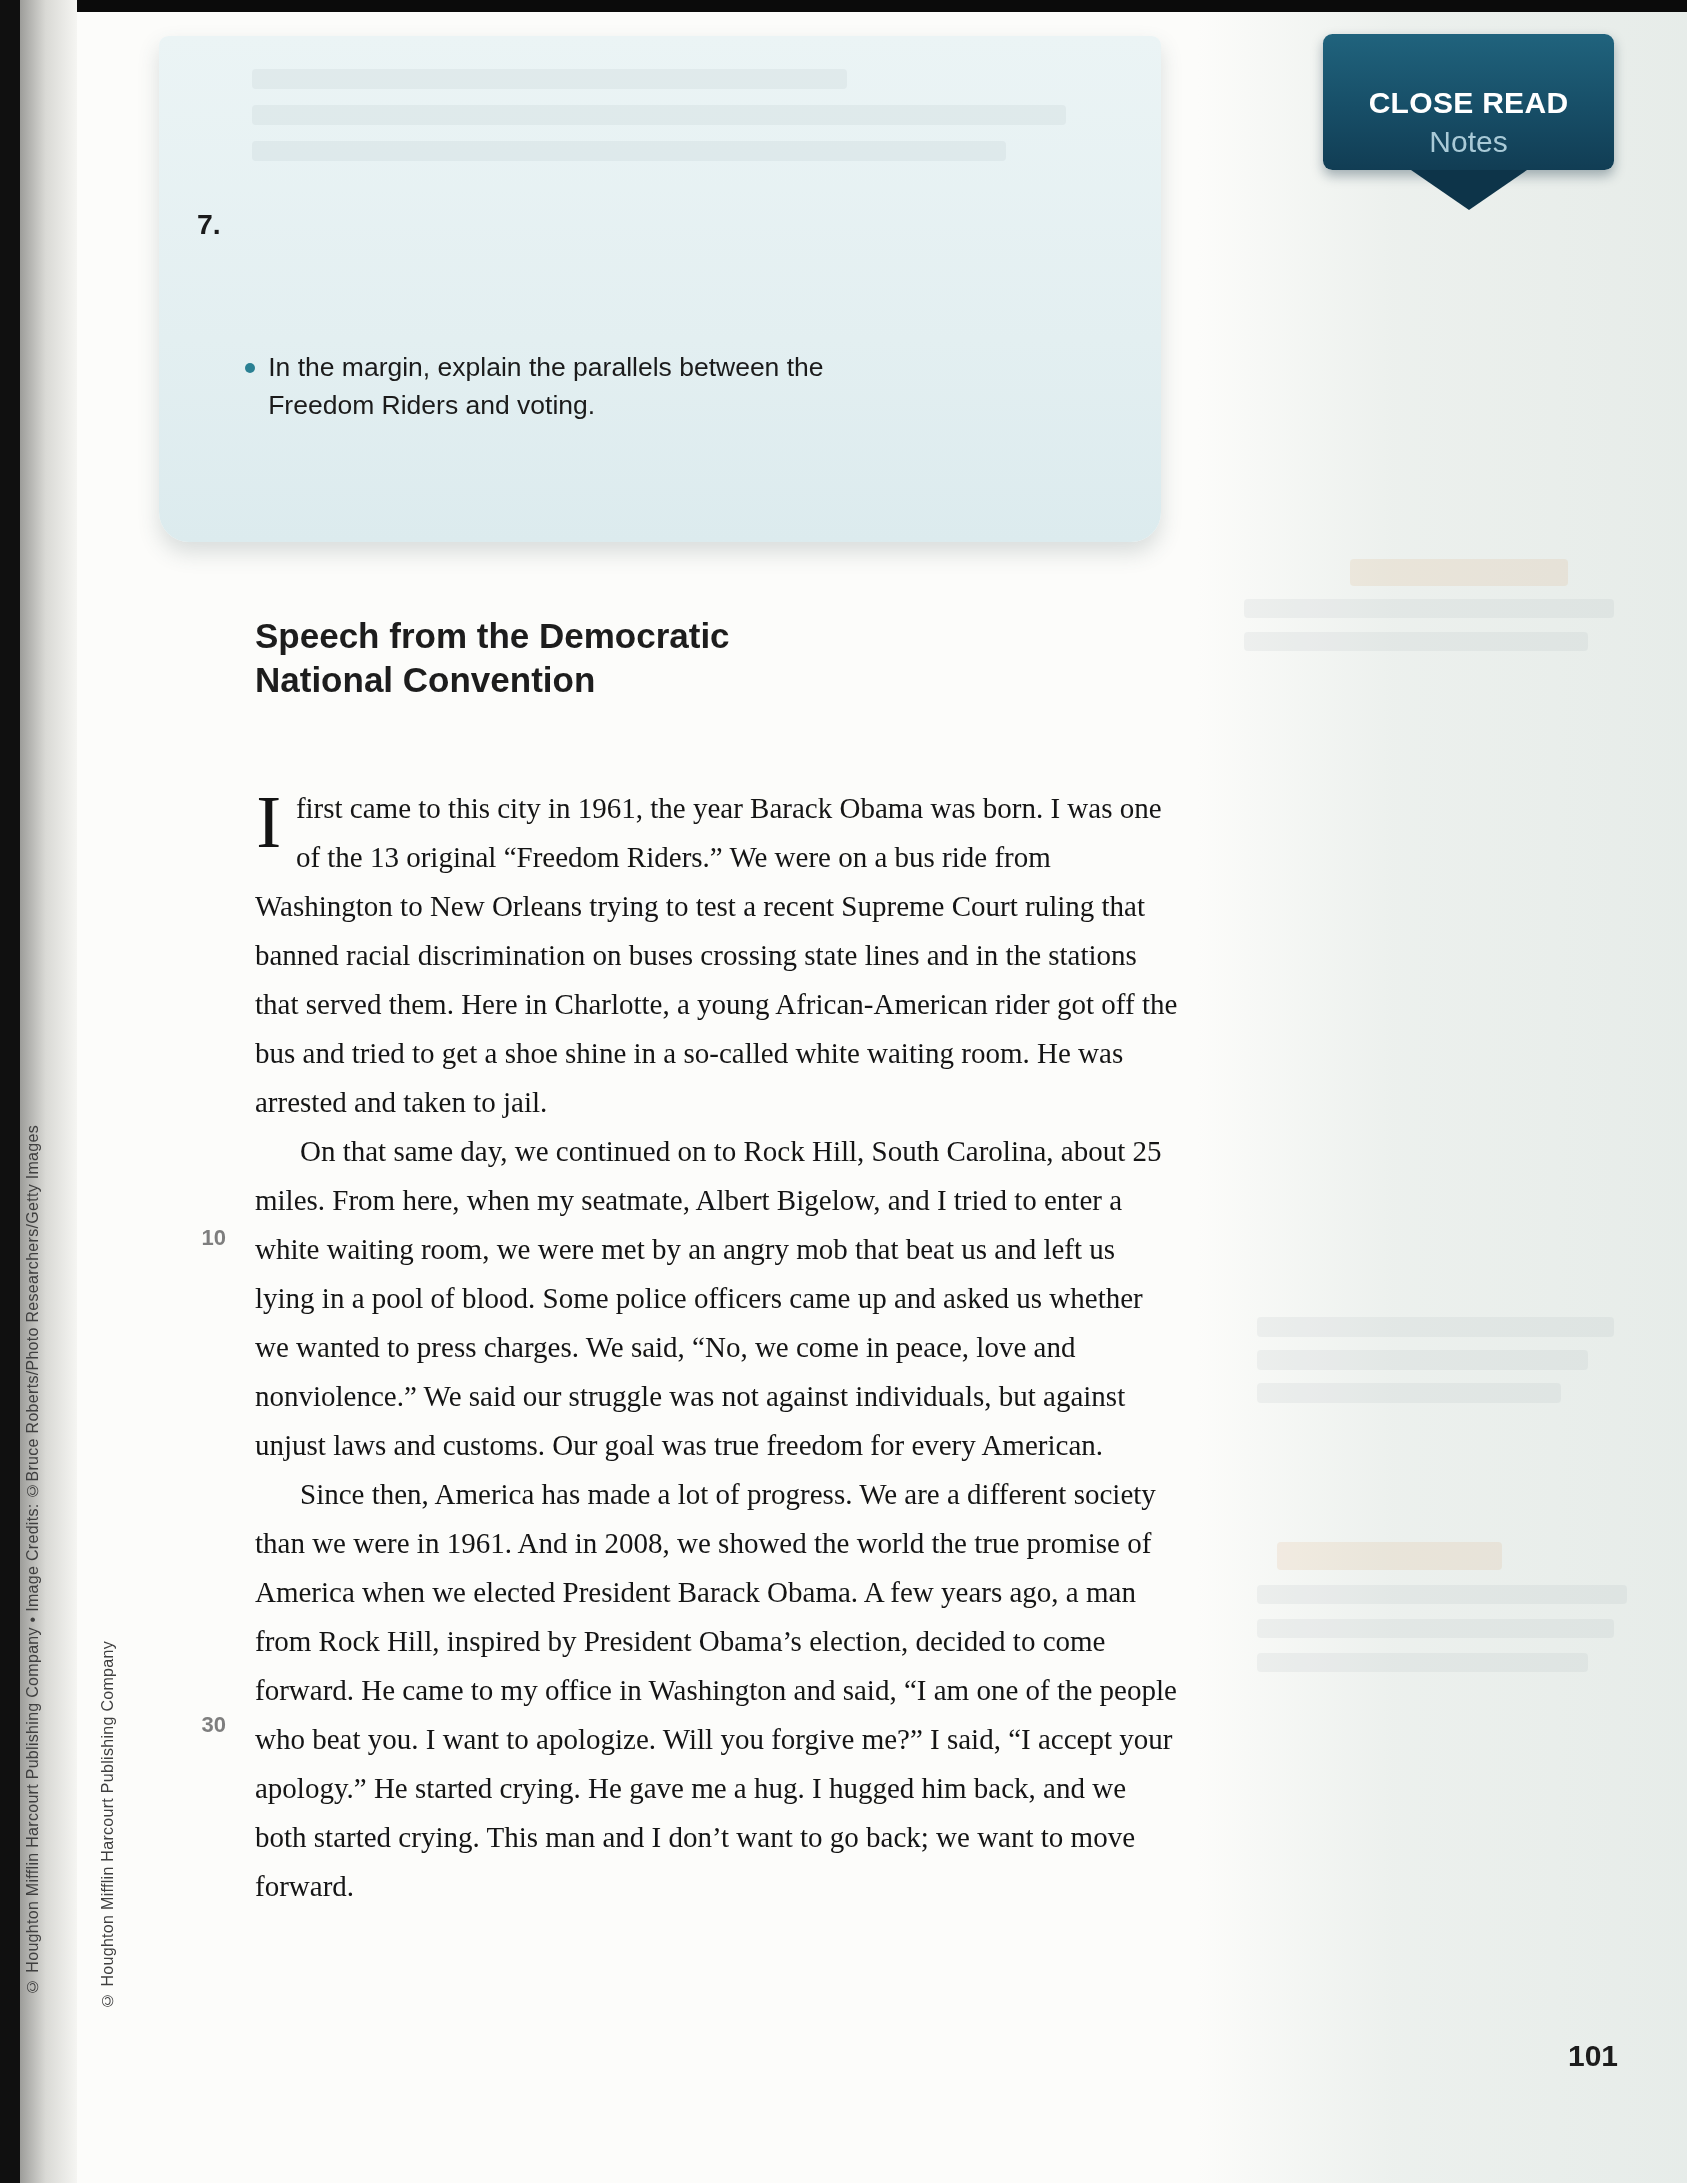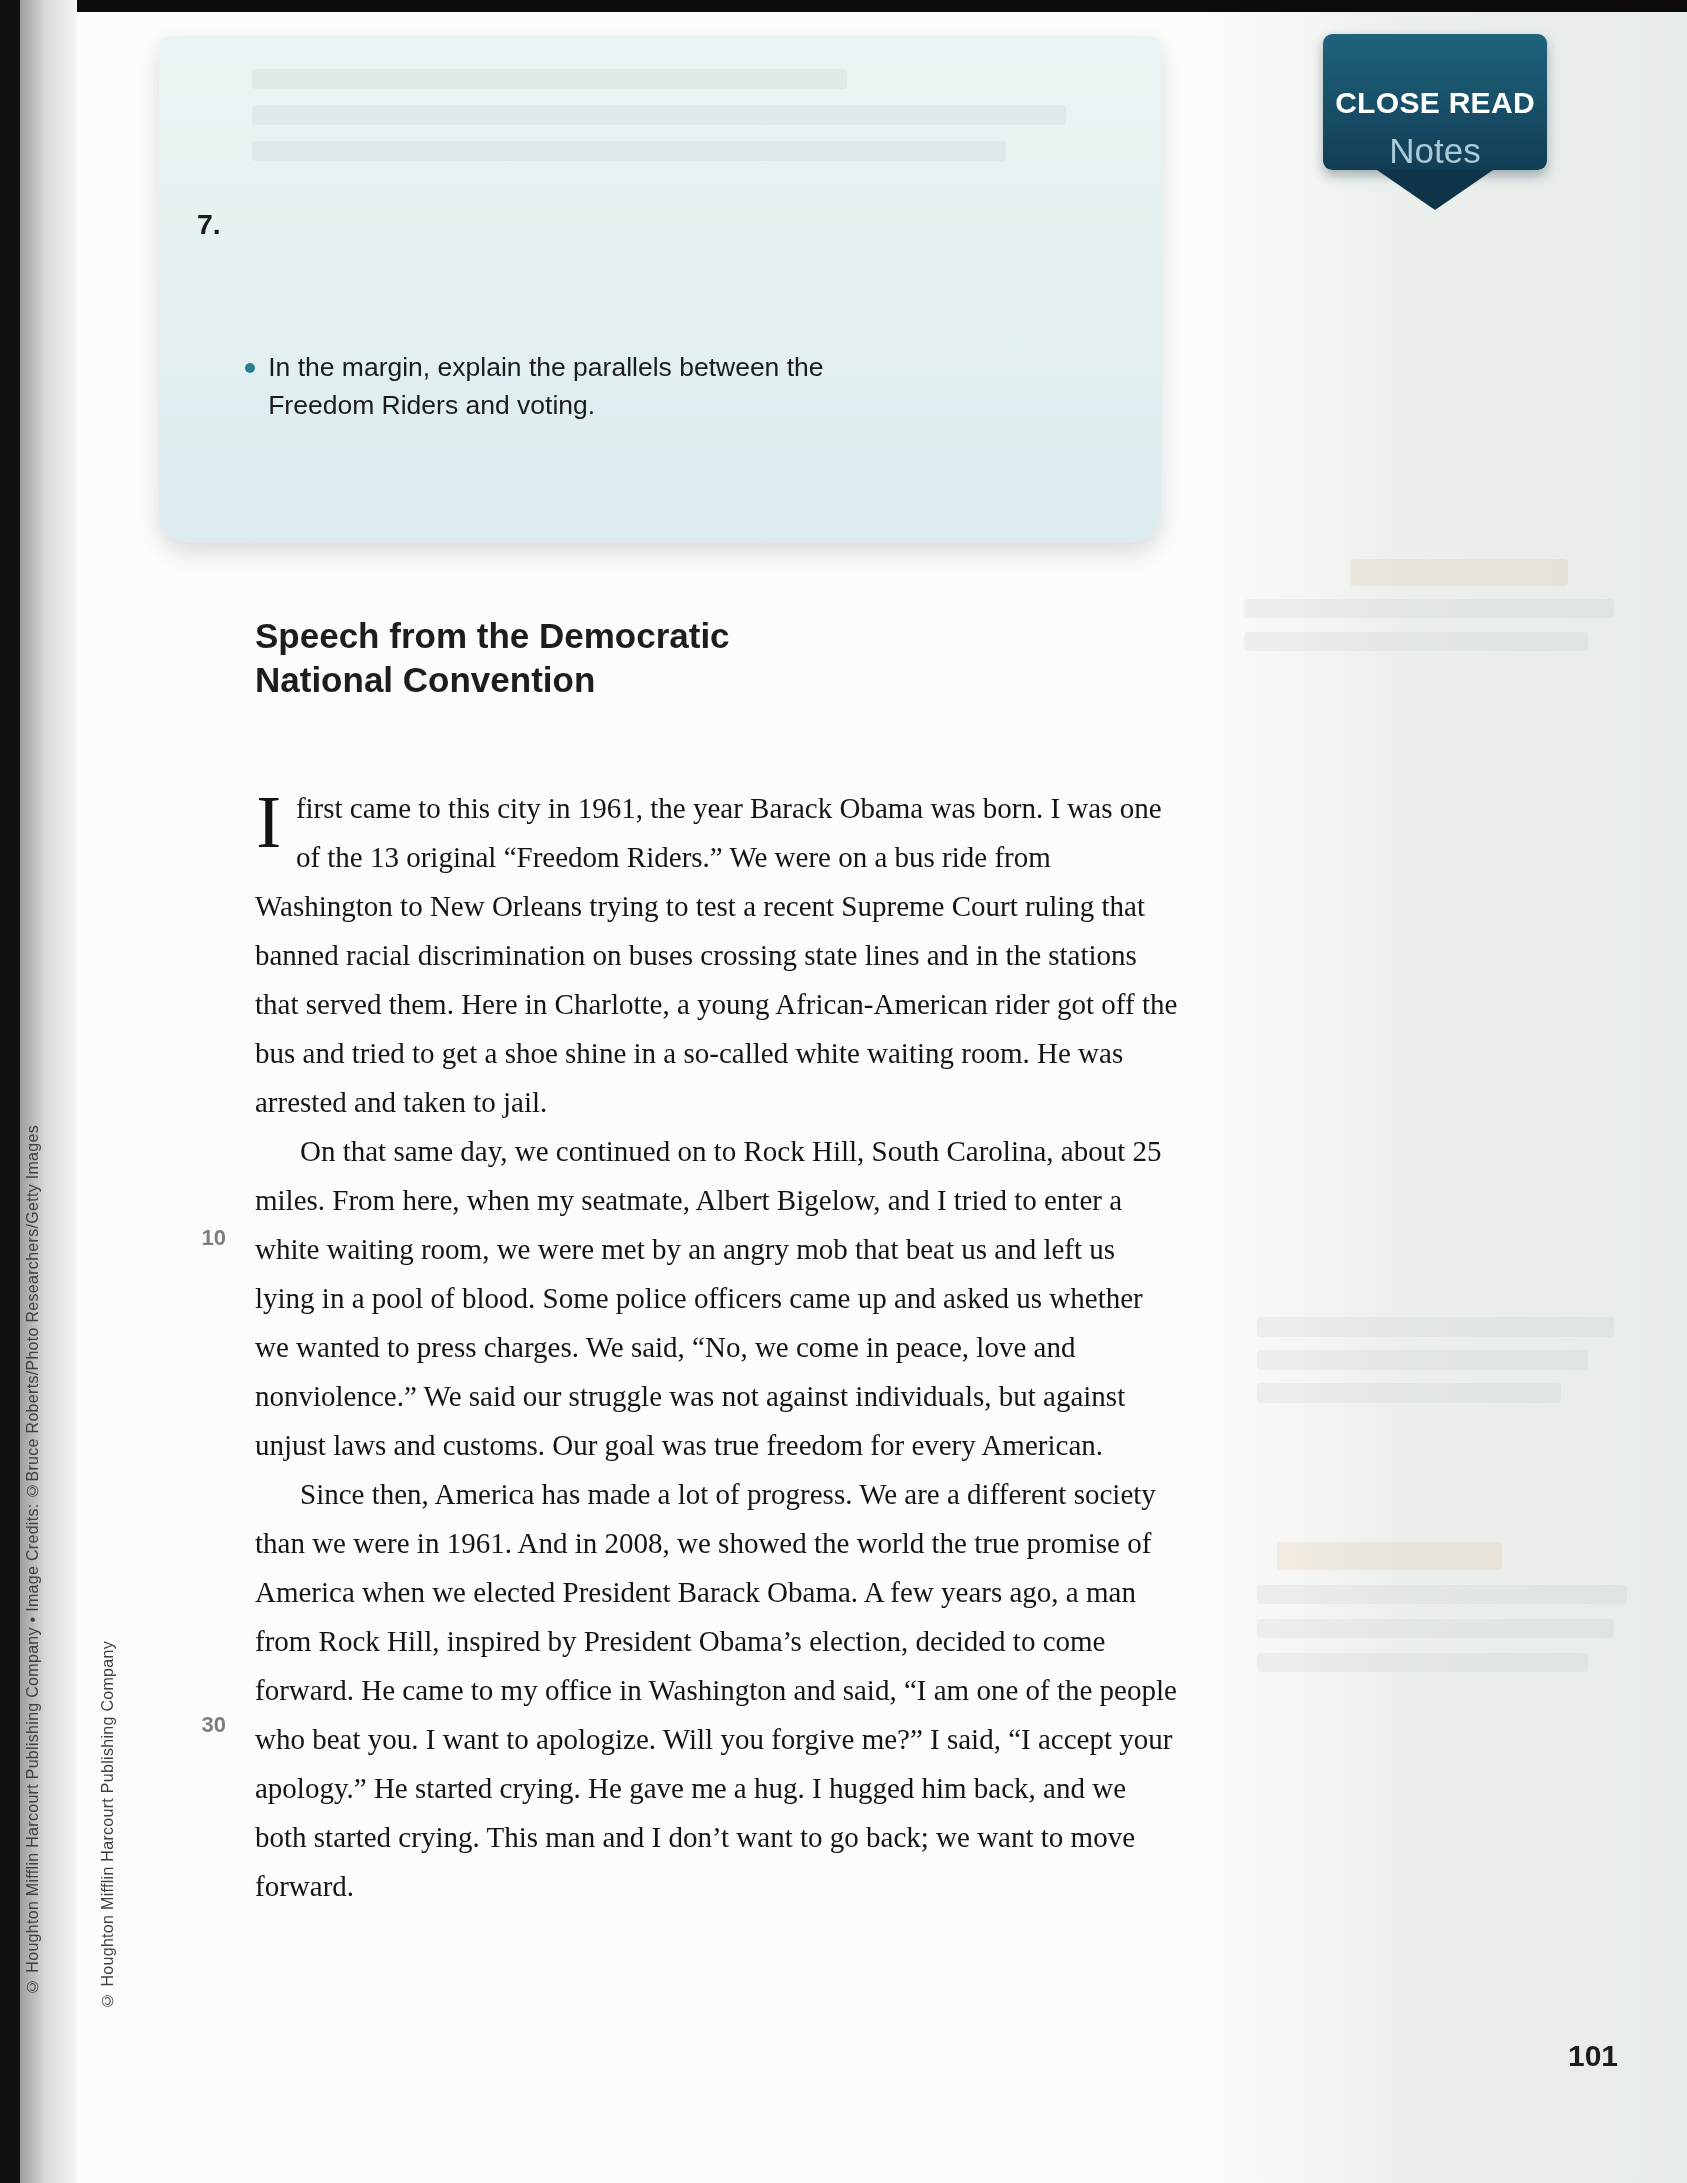--- a/index.html
+++ b/index.html
@@ -36,28 +36,28 @@
   .read-arrow {
     display:inline-block; width:0; height:0;
     border-left:20px solid #1d7a8c; border-top:14px solid transparent; border-bottom:14px solid transparent;
     margin:0 12px 0 2.6px; vertical-align:-5.3px;
   }
   .bullets { position:absolute; left:86px; top:312px; list-style:none; }
   .bullets li { display:flex; gap:13.2px; width:658px; font-size:26.5px; line-height:38px; color:#1b1b1b; margin-bottom:24px; }
   .bullets .dot { flex:none; width:10px; height:10px; border-radius:50%; background:#2a8093; margin-top:14.6px; }
 
   
-  .banner { position:absolute; left:1323px; top:34px; width:224px; }
+  .banner { position:absolute; left:1323px; top:34px; width:291px; }
   .banner-body {
     height:136px; border-radius:9.3px; text-align:center;
     background:linear-gradient(180deg,#20637d 0%, #174e67 55%, #113d54 100%);
     box-shadow:0 5.3px 12px rgba(20,50,65,0.35);
   }
   .banner-title { padding-top:52px; font-size:30px; font-weight:bold; color:#ffffff; letter-spacing:0.3px; }
-  .banner-sub { margin-top:11px; font-size:35px; color:#a9cad7; }
+  .banner-sub { margin-top:5px; font-size:30px; color:#a9cad7; }
   .banner-tail { margin:0 auto; width:0; height:0;
     border-left:58px solid transparent; border-right:58px solid transparent; border-top:40px solid #0d3449; }
 
   
   .title-block { position:absolute; left:255px; top:614px; }
   .title-line { font-size:35px; font-weight:bold; line-height:44px; color:#1d1d1d; }
   .byline { margin-top:8px; font-size:31px; color:#2b2b2b; }
 
   .body-text {
     position:absolute; left:255px; top:784px; width:925px;

